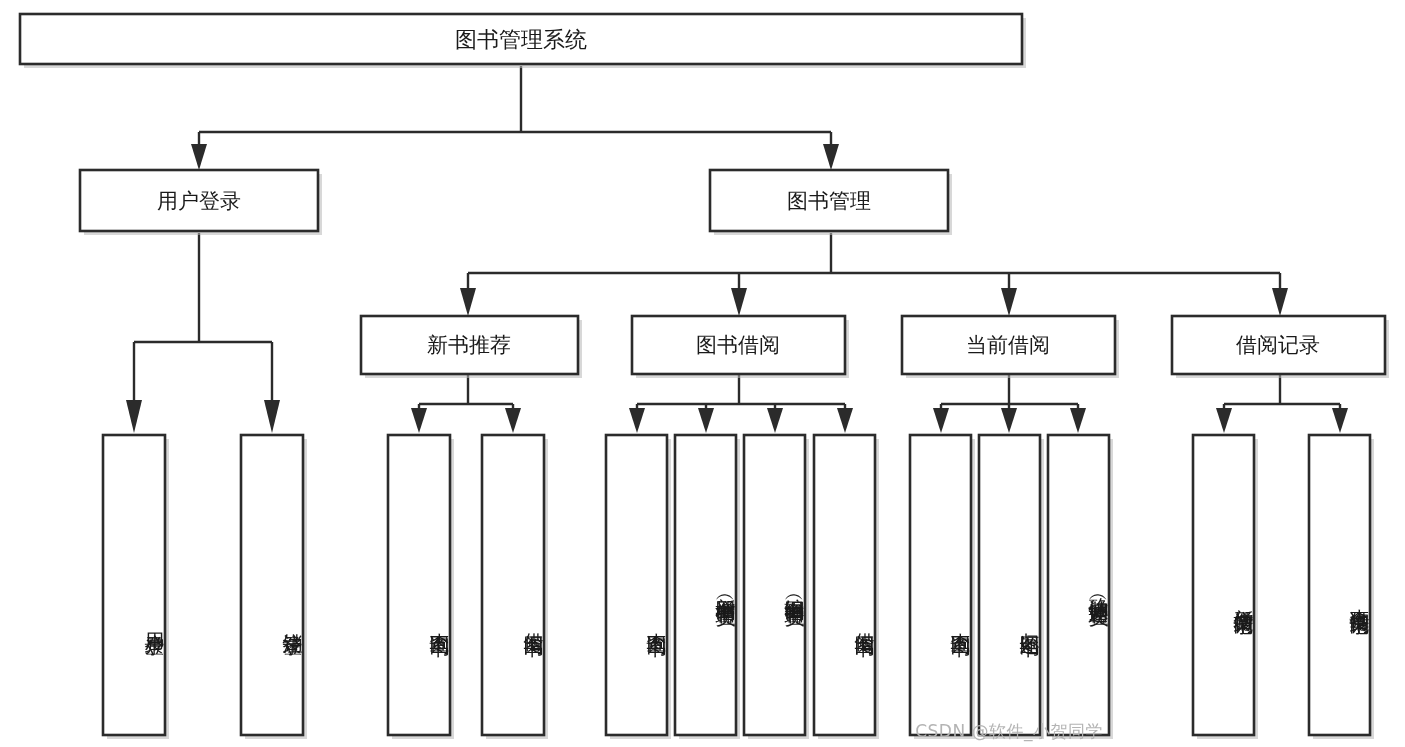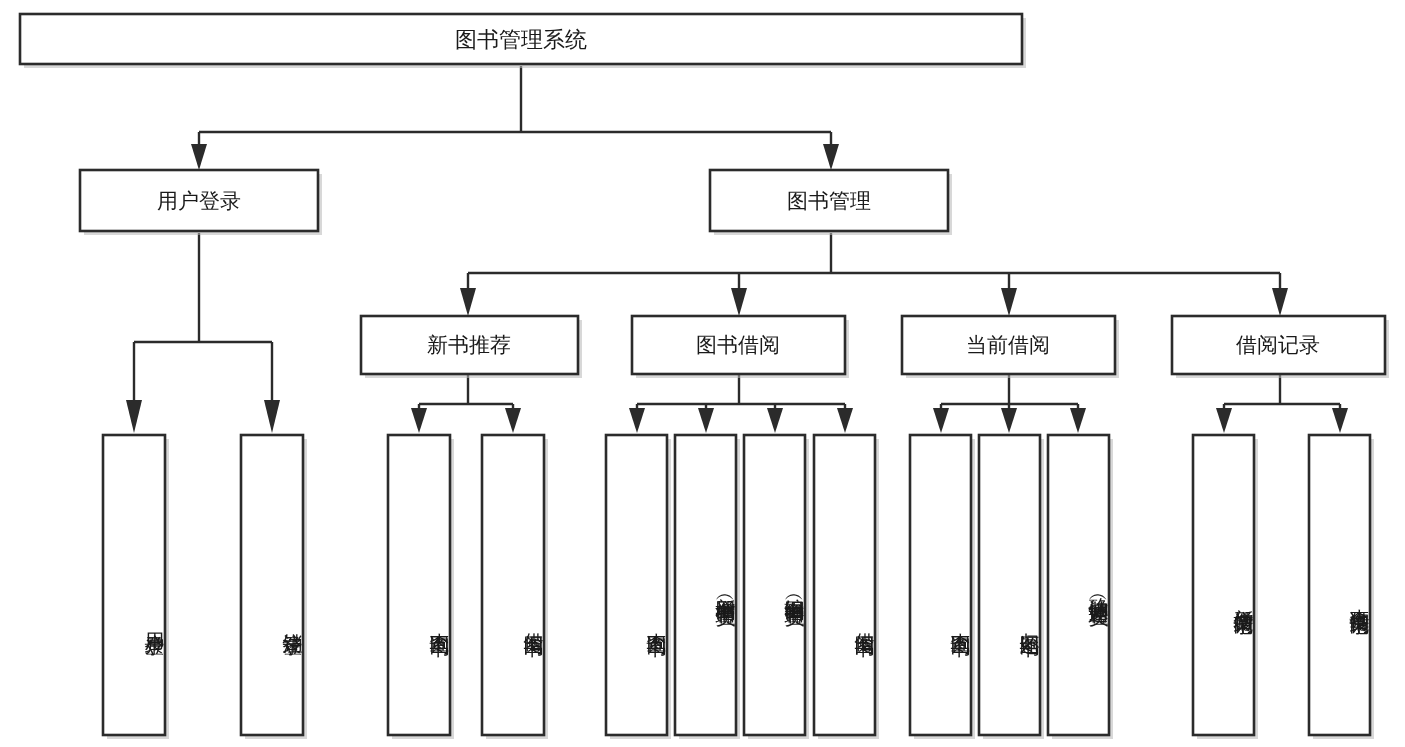--- a/index.html
+++ b/index.html
@@ -228,13 +228,14 @@
   <div class="vlabel" style="left:744px; top:443px; width:61px; height:292px;">编辑图书（管理员）</div>
   <div class="vlabel" style="left:814px; top:505px; width:61px; height:230px;">借阅图书</div>
 
   <div class="vlabel" style="left:910px; top:505px; width:61px; height:230px;">查询图书</div>
   <div class="vlabel" style="left:979px; top:505px; width:61px; height:230px;">归还图书</div>
   <div class="vlabel" style="left:1048px; top:443px; width:61px; height:292px;">确认归还（管理员）</div>
 
   <div class="vlabel" style="left:1193px; top:460px; width:61px; height:275px;">新增借阅记录</div>
   <div class="vlabel" style="left:1309px; top:460px; width:61px; height:275px;">查询借阅记录</div>
 
+  <div class="watermark">CSDN @软件_小贺同学</div>
 </div>
 
 </body></html>

